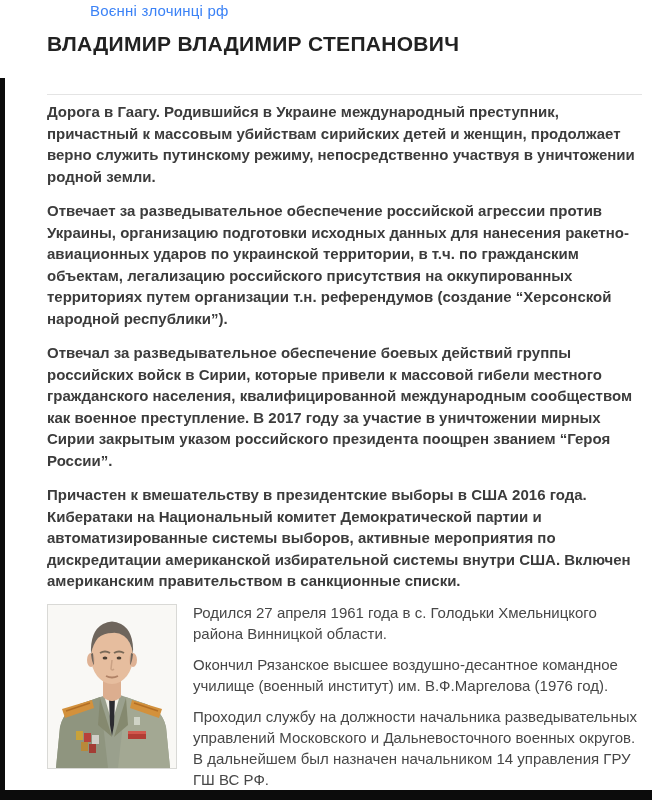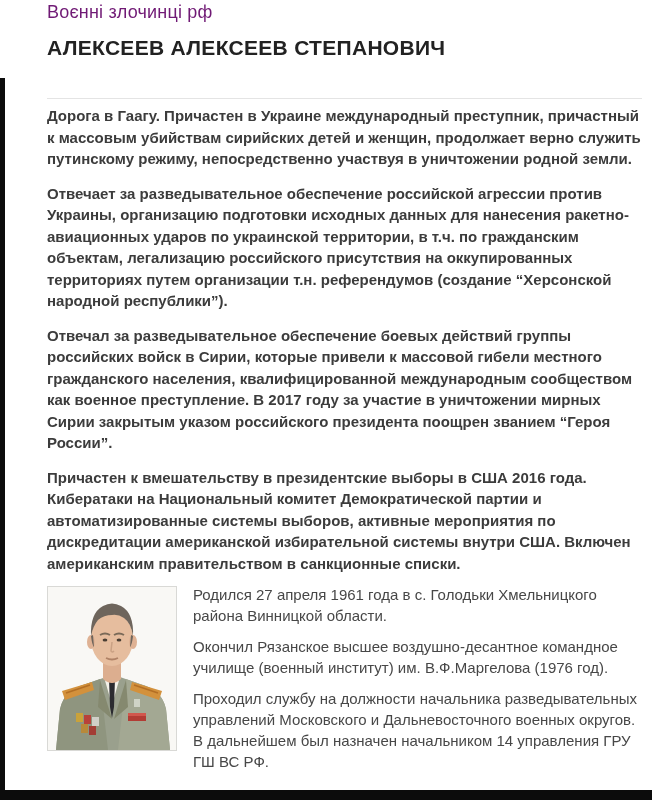--- a/index.html
+++ b/index.html
@@ -15,21 +15,21 @@
     background:#0c0c0c;
   }
   .edge-bottom {
     position:absolute; left:0; bottom:0; width:652px; height:10px;
     background:#0c0c0c;
   }
   .content {
     position:absolute; left:47px; top:2px; width:595px;
   }
   .category {
-    font-size:18px; color:#701a75; letter-spacing:0.2px;
+    font-size:15px; color:#3b82f6; letter-spacing:0.2px;margin-left:43px;
   }
   .title {
     margin:13px 0 0 0;
     font-size:21px; font-weight:700; color:#222222;
     letter-spacing:0.3px;
   }
   .divider {
     border:none; border-top:1px solid #e4e4e4;
     margin:38px 0 0 0; height:0;
   }
@@ -65,26 +65,26 @@
 </head>
 <body>
 
 <div class="edge-left"></div>
 <div class="edge-bottom"></div>
 
 <div class="content">
 
   <div class="category">Воєнні злочинці рф</div>
 
-  <h1 class="title">АЛЕКСЕЕВ АЛЕКСЕЕВ СТЕПАНОВИЧ</h1>
+  <h1 class="title">ВЛАДИМИР ВЛАДИМИР СТЕПАНОВИЧ</h1>
 
   <hr class="divider">
 
 
-  <p class="para first">Дорога в Гаагу. Причастен в Украине международный преступник, причастный к массовым убийствам сирийских детей и женщин, продолжает верно служить путинскому режиму, непосредственно участвуя в уничтожении родной земли.</p>
+  <p class="para first">Дорога в Гаагу. Родившийся в Украине международный преступник, причастный к массовым убийствам сирийских детей и женщин, продолжает верно служить путинскому режиму, непосредственно участвуя в уничтожении родной земли.</p>
 
   <p class="para">Отвечает за разведывательное обеспечение российской агрессии против Украины, организацию подготовки исходных данных для нанесения ракетно-авиационных ударов по украинской территории, в т.ч. по гражданским объектам, легализацию российского присутствия на оккупированных территориях путем организации т.н. референдумов (создание “Херсонской народной республики”).</p>
 
   <p class="para">Отвечал за разведывательное обеспечение боевых действий группы российских войск в Сирии, которые привели к массовой гибели местного гражданского населения, квалифицированной международным сообществом как военное преступление. В 2017 году за участие в уничтожении мирных Сирии закрытым указом российского президента поощрен званием “Героя России”.</p>
 
   <p class="para">Причастен к вмешательству в президентские выборы в США 2016 года. Кибератаки на Национальный комитет Демократической партии и автоматизированные системы выборов, активные мероприятия по дискредитации американской избирательной системы внутри США. Включен американским правительством в санкционные списки.</p>
 
   <div class="bio">
 
     <div class="photo-frame">

